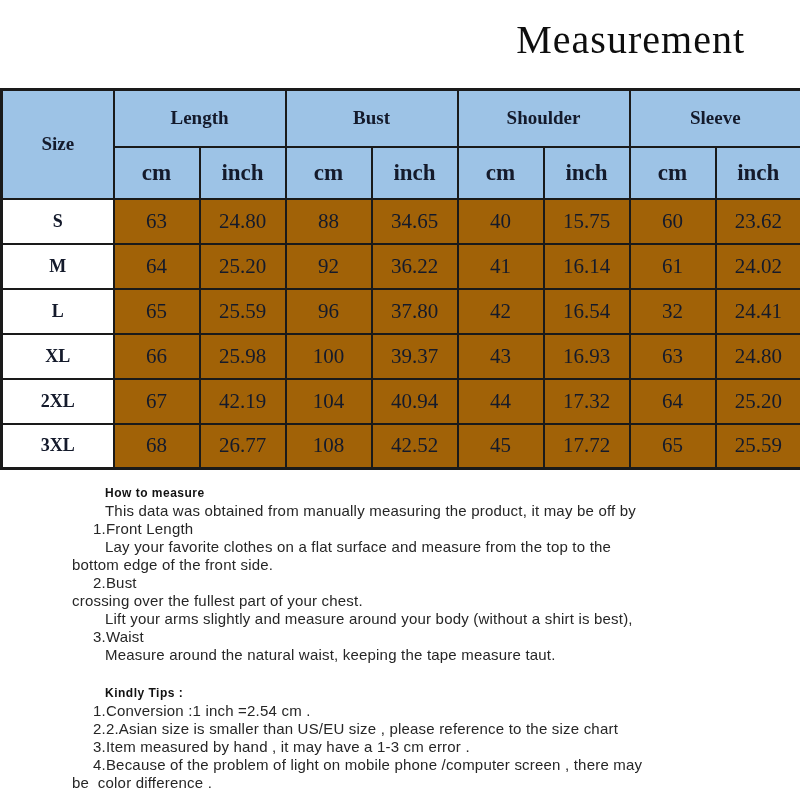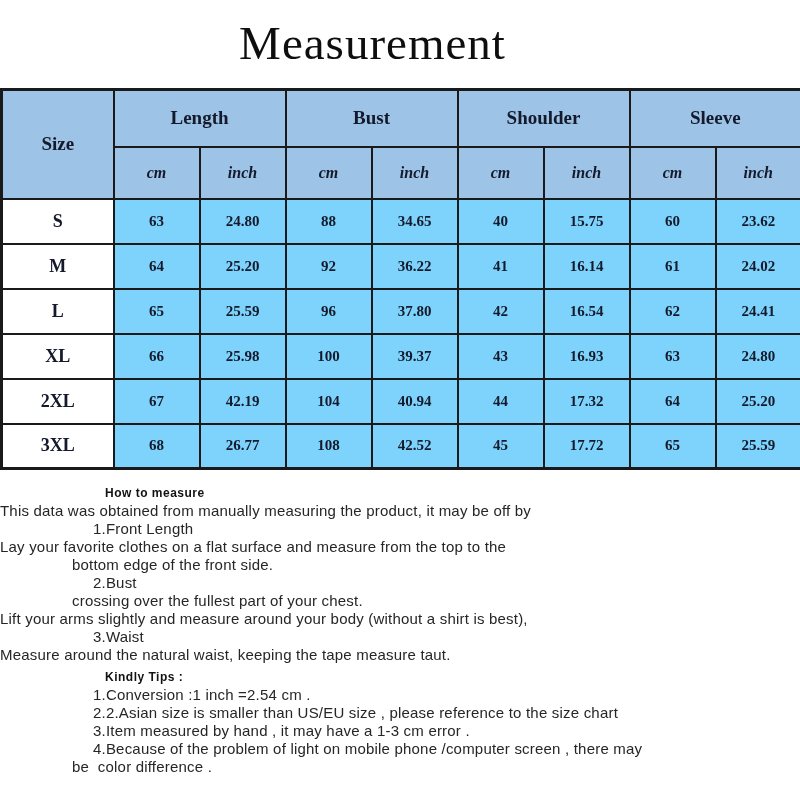--- a/index.html
+++ b/index.html
@@ -7,23 +7,23 @@
   html, body { margin: 0; padding: 0; }
   body {
     width: 800px; height: 800px;
     background: #ffffff;
     position: relative;
     overflow: hidden;
     font-family: "Liberation Sans", sans-serif;
   }
   .page-title {
     position: absolute; top: 16px; left: 0; width: 745px;
-    text-align: center;
+    text-align: right;
     font-family: "Liberation Serif", serif;
-    font-size: 47px; font-weight: 400; color: #0e0e0e;
+    font-size: 40px; font-weight: 400; color: #0e0e0e;
     letter-spacing: 1px;
   }
   table.measure {
     position: absolute; top: 88px; left: 0;
     width: 800px;
     border-collapse: collapse;
     table-layout: fixed;
     font-family: "Liberation Serif", serif;
     border: 3px solid var(--border-c);
   }
@@ -31,40 +31,40 @@
     border: 2px solid var(--border-c);
     text-align: center; vertical-align: middle;
     color: #141a2b;
     padding: 0;
     overflow: hidden;
   }
   table.measure thead th { background: var(--header-bg); }
   tr.row-groups { height: 57px; }
   tr.row-groups th { font-size: 19px; font-weight: 700; }
   tr.row-units { height: 52px; }
-  tr.row-units th { font-size: 16px; font-weight: 700; font-style: italic; }
+  tr.row-units th { font-size: 23px; font-weight: 700; }
   th.size-head { font-size: 19px; font-weight: 700; }
   tbody tr { height: 45px; }
   tbody th { font-size: 18px; font-weight: 700; background: #ffffff; }
-  tbody td { font-size: 15px; font-weight: 700; background: #7dd3fc; }
+  tbody td { font-size: 21px; font-weight: 400; background: #a16207; }
   .textblock {
     position: absolute; left: 0; top: 484px; width: 800px;
     font-size: 15px; line-height: 18px; color: #262626;
     letter-spacing: 0.2px;
   }
   .sec-heading {
     font-weight: 700; font-size: 12px; color: #121212;
     padding-left: 105px; letter-spacing: 0.5px;
     line-height: 18px;
   }
   .tline { white-space: pre-wrap; line-height: 18px; }
   .ind-0 { padding-left: 72px; }
   .ind-1 { padding-left: 93px; }
-  .ind-2 { }
-  .kindly-section { margin-top: 4px; }
+  .ind-2 { padding-left: 105px; }
+  .kindly-section { margin-top: 20px; }
 </style>
 </head>
 <body>
 
 <div class="page-title">Measurement</div>
 
 <table class="measure">
   <colgroup>
     <col style="width:112px">
     <col style="width:86px">
@@ -119,21 +119,21 @@
         <td>24.02</td>
       </tr>
       <tr>
         <th>L</th>
         <td>65</td>
         <td>25.59</td>
         <td>96</td>
         <td>37.80</td>
         <td>42</td>
         <td>16.54</td>
-        <td>62</td>
+        <td>32</td>
         <td>24.41</td>
       </tr>
       <tr>
         <th>XL</th>
         <td>66</td>
         <td>25.98</td>
         <td>100</td>
         <td>39.37</td>
         <td>43</td>
         <td>16.93</td>

